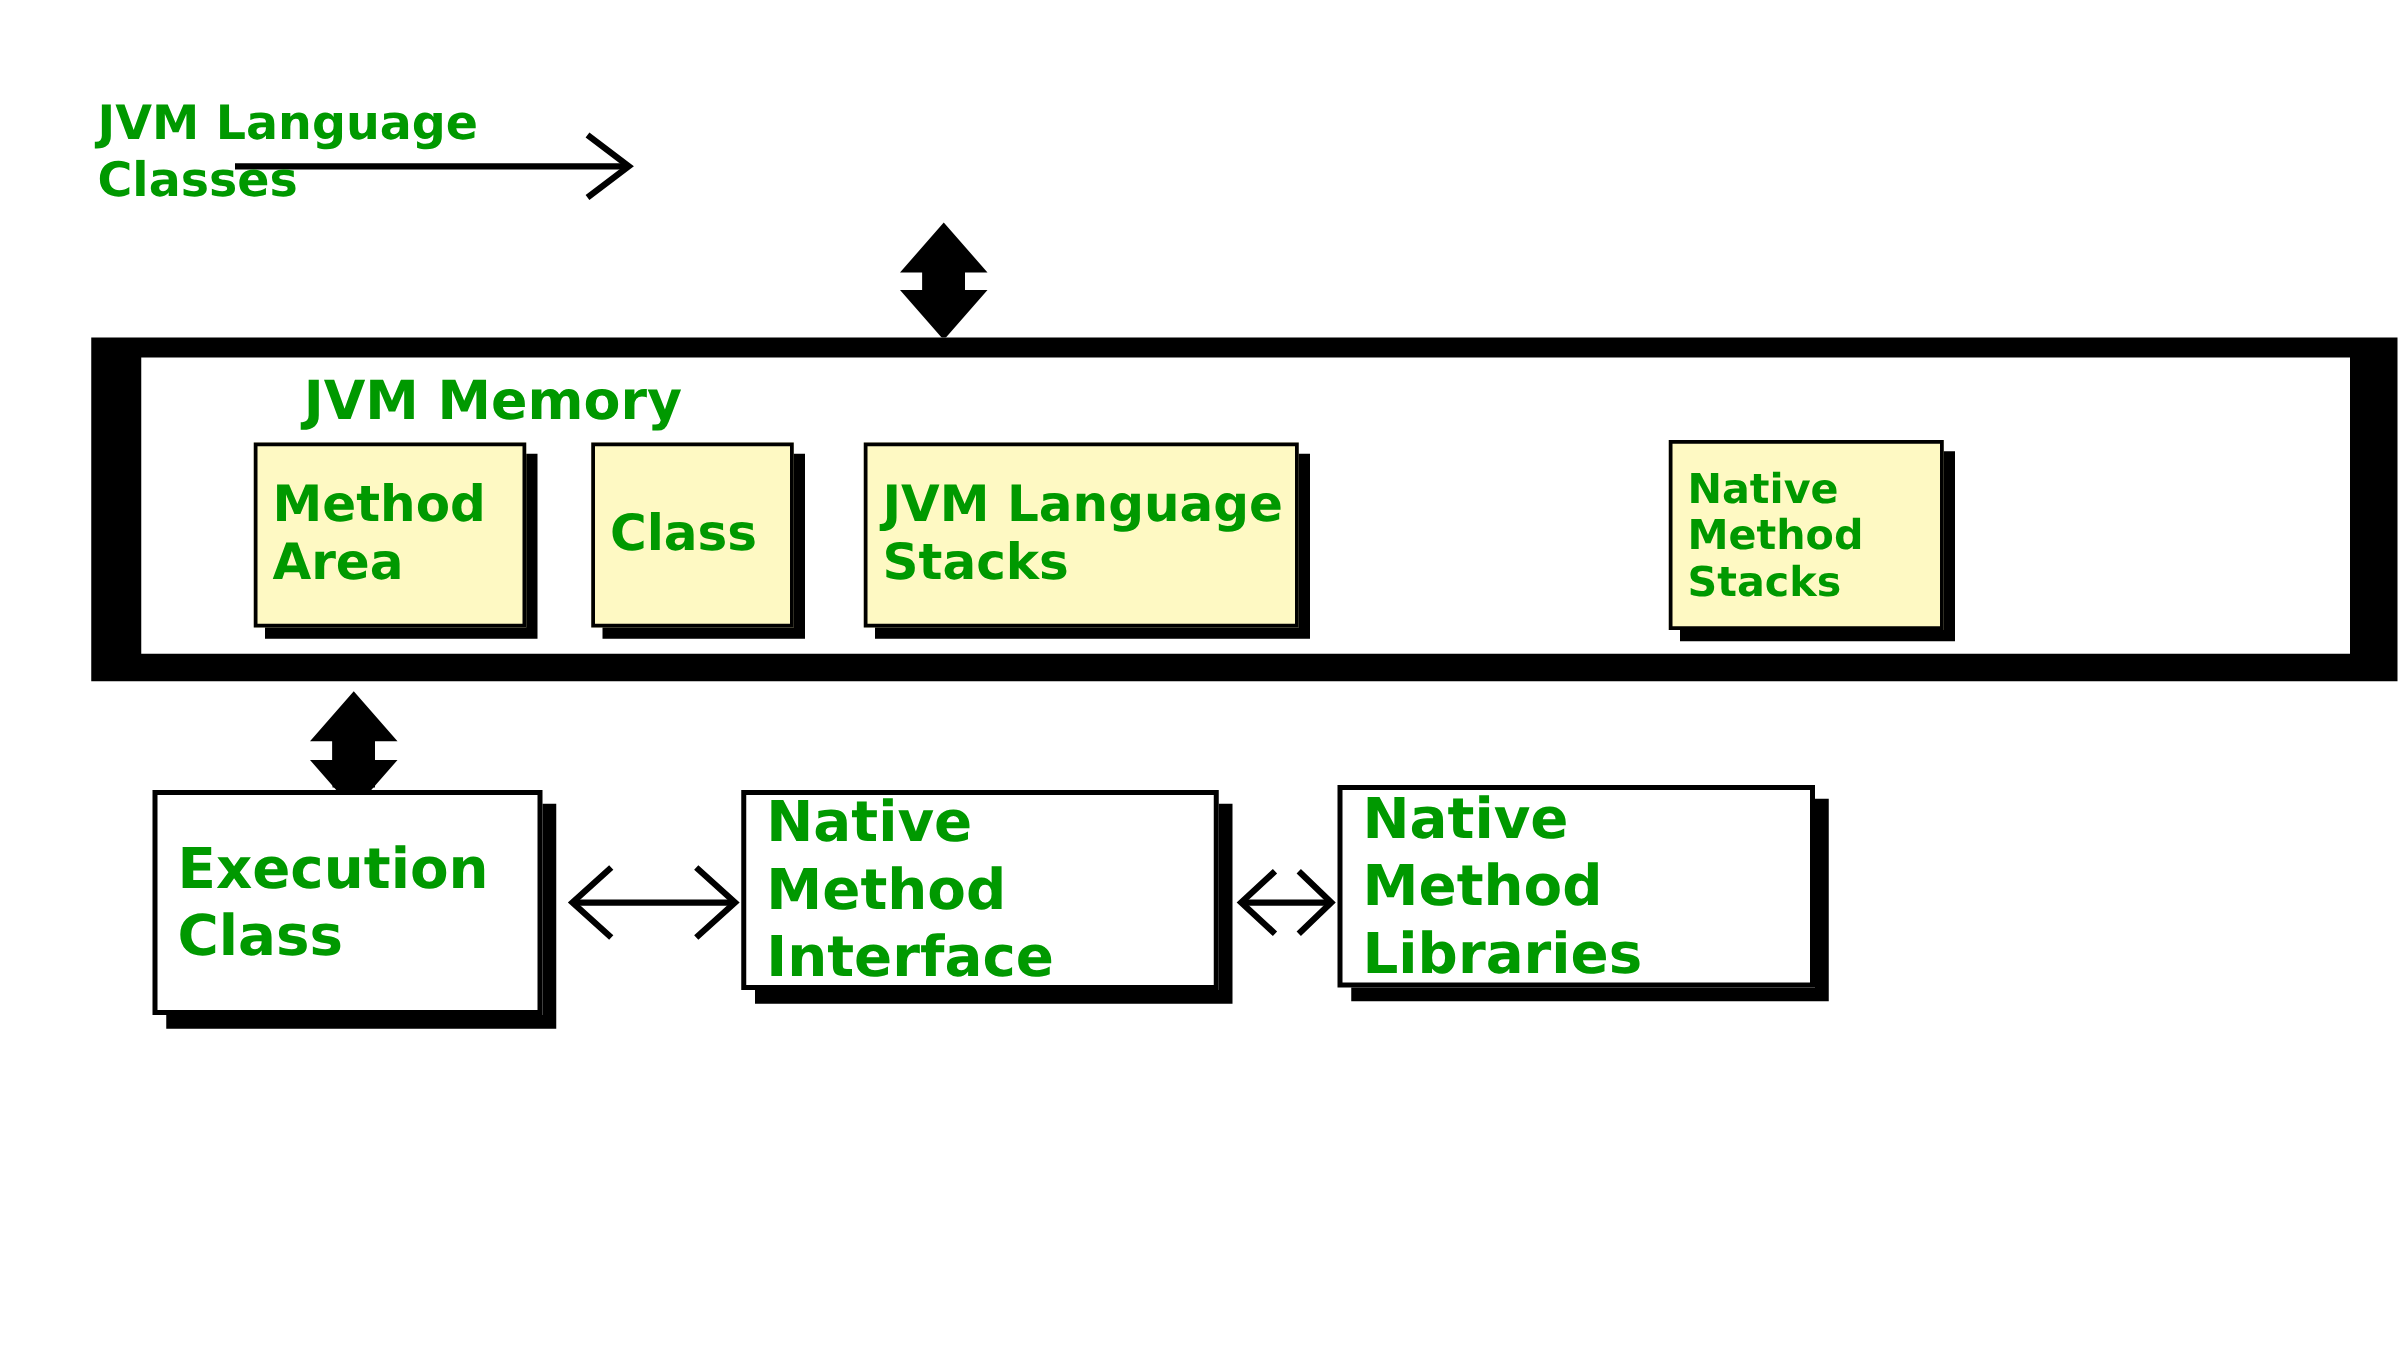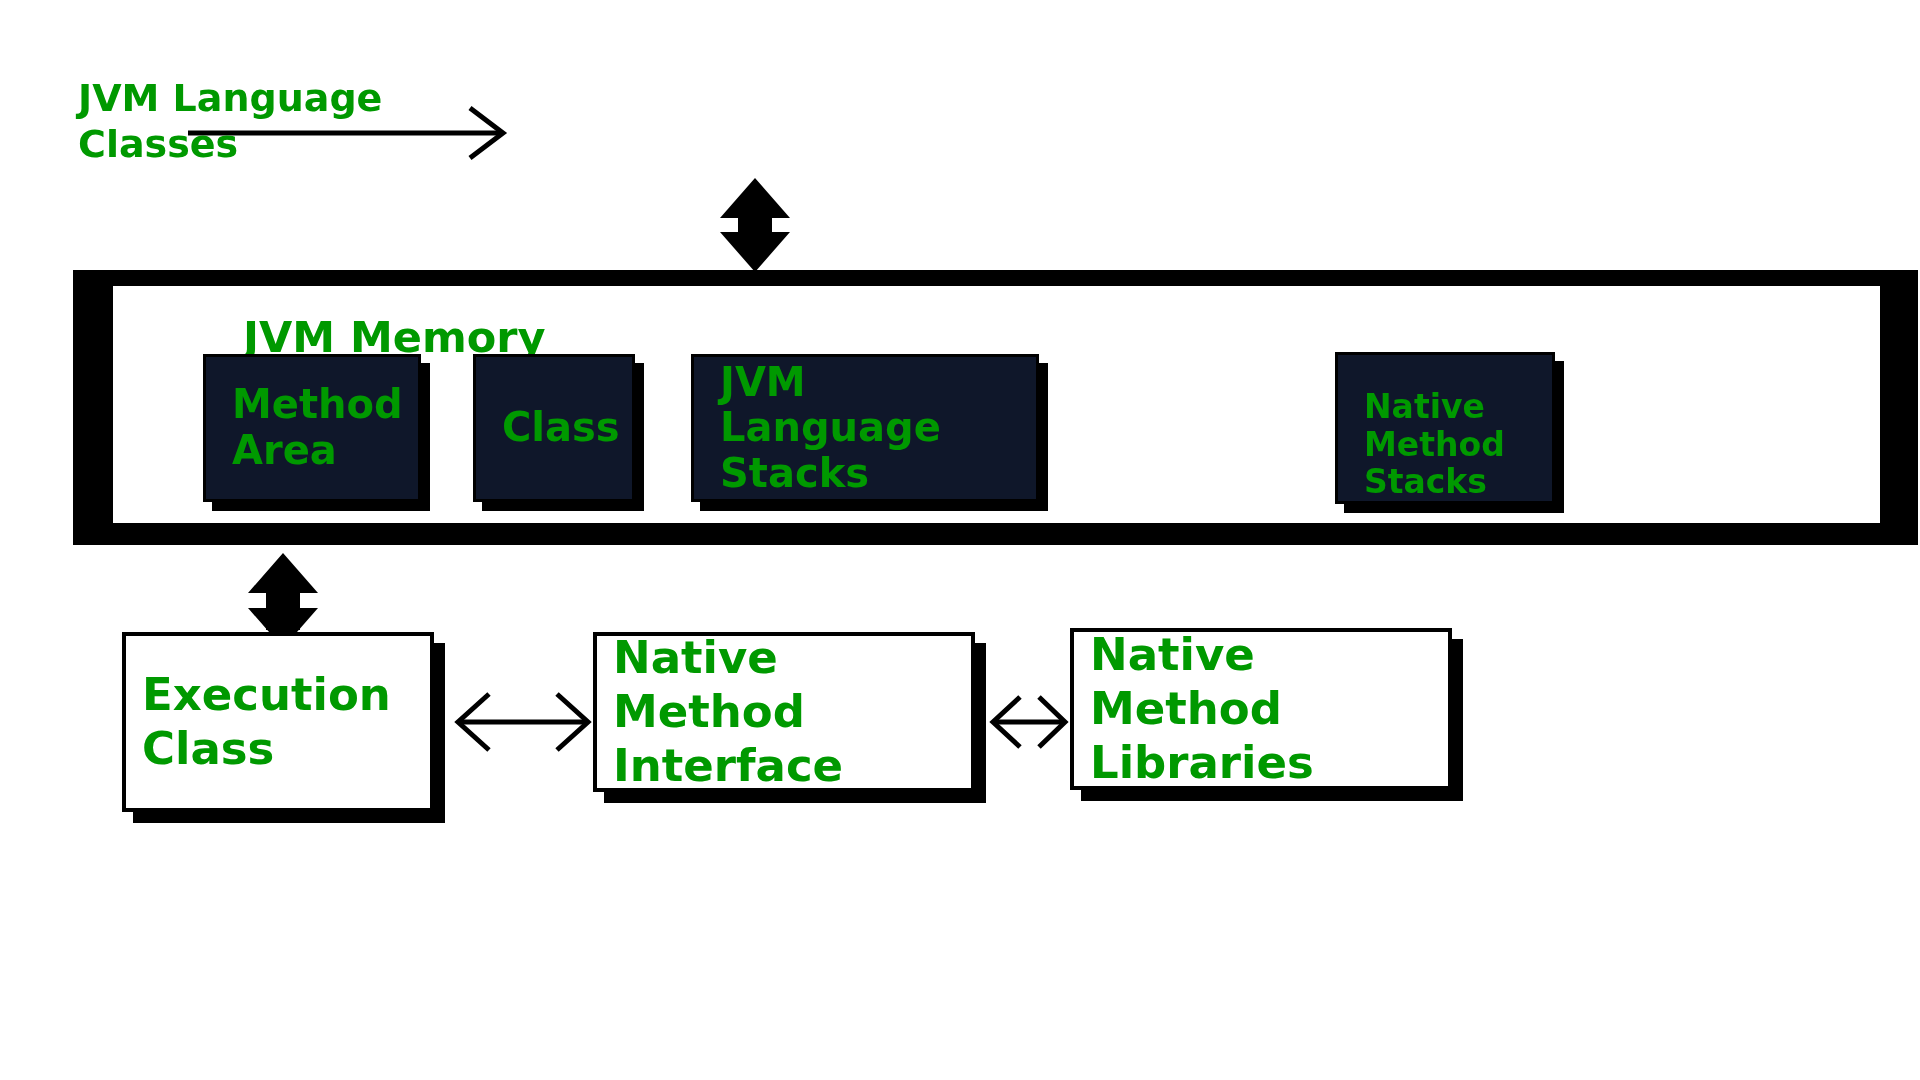--- a/index.html
+++ b/index.html
@@ -69,33 +69,32 @@
     border-top: 16px solid #000;
     border-left: 40px solid #000;
     border-right: 38px solid #000;
     border-bottom: 22px solid #000;
   }
   #jvm-memory-title {
     position: absolute;
     color: #009900;
     font-size: 43px;
     font-weight: 600;
-    margin-top: 16px;
   }
 
   
   .mem-box {
     position: absolute;
     box-sizing: border-box;
-    background: #0f172a;
+    background: #fef9c3;
     border: 3px solid #000000;
     box-shadow: 9px 9px 0 0 #000000;
     display: flex;
     align-items: center;
-    padding-left: 26px;
+    padding-left: 12px;
   }
   .mem-box .box-text {
     color: #009900;
     font-weight: 600;
     line-height: 1.14;
     white-space: pre-line;
     display: block;
   }
 
   
@@ -173,21 +172,21 @@
     <div class="mem-box" style="left:360px; top:68px; width:162px; height:148px;">
       <span class="box-text" style="font-size:40px;">Class</span>
     </div>
 
     <div class="mem-box" style="left:578px; top:68px; width:348px; height:148px;">
       <span class="box-text" style="font-size:40px;">JVM Language
 Stacks</span>
     </div>
 
 
-    <div class="mem-box" style="left:1222px; top:66px; width:220px; height:152px;align-items:flex-end;">
+    <div class="mem-box" style="left:1222px; top:66px; width:220px; height:152px;">
       <span class="box-text" style="font-size:33px;">Native
 Method
 Stacks</span>
     </div>
   </div>
 
   <div class="box bottom-box" style="left:122px; top:632px; width:312px; height:180px;">
     <span class="box-text">Execution
 Class</span>
   </div>

